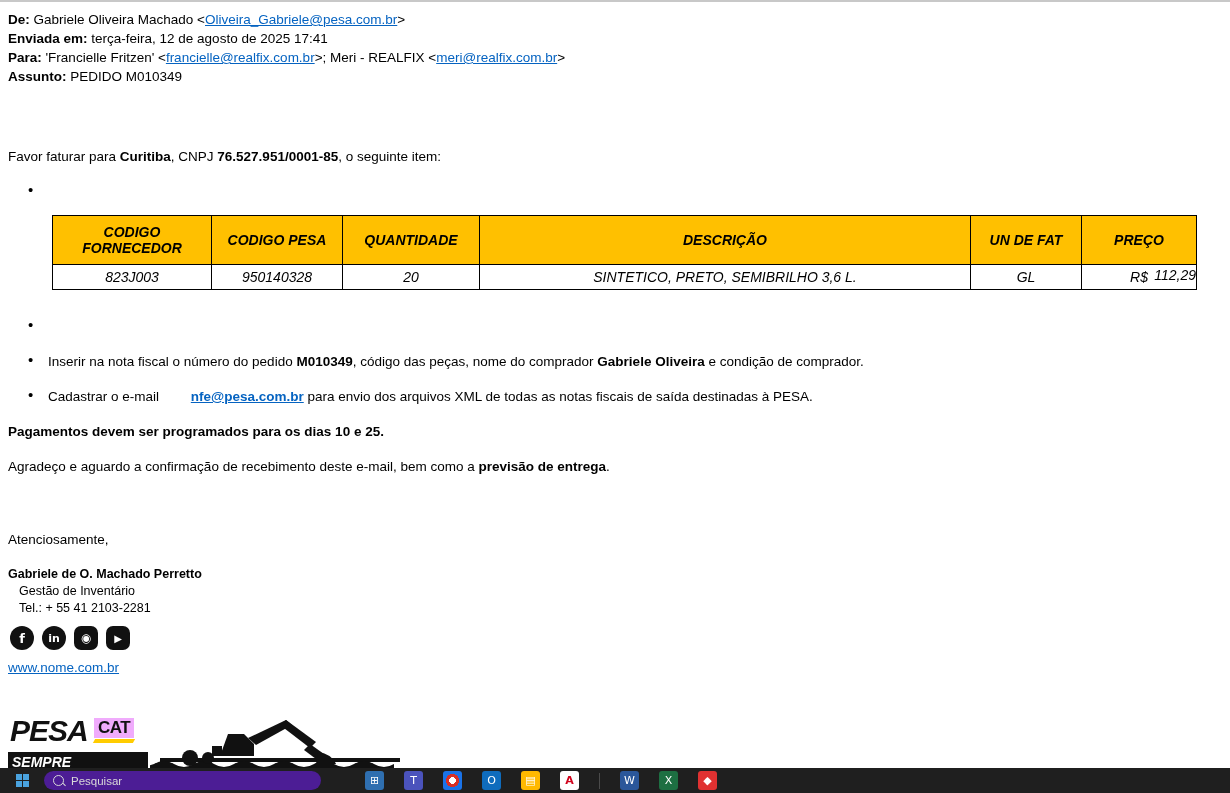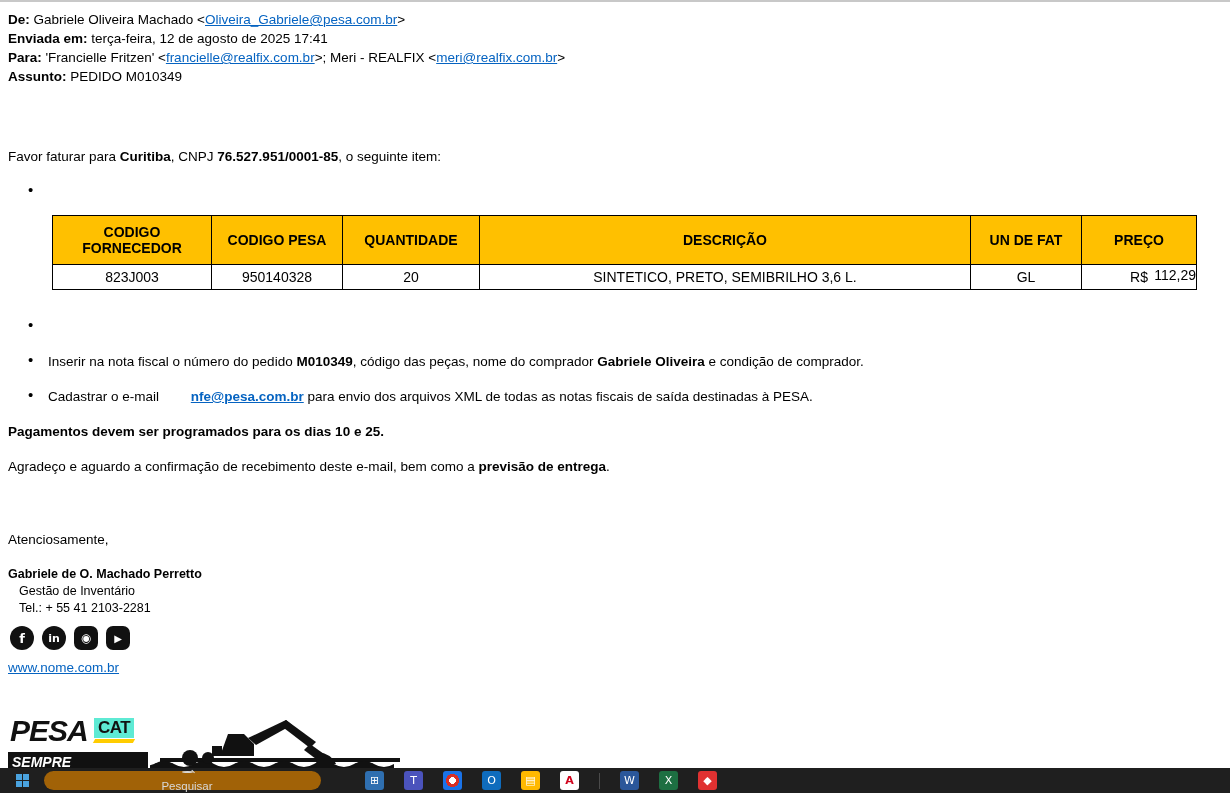--- a/index.html
+++ b/index.html
@@ -80,20 +80,21 @@
     padding-left: 52px;
     margin-top: 15px;
   }
   table.items {
     border-collapse: collapse;
     width: 1100px;
     table-layout: fixed;
   }
   table.items th, table.items td {
     border: 1px solid #000000;
+    font-style: italic;
     font-size: 14px;
     text-align: center;
     padding: 2px 3px;
   }
   table.items th {
     background: #ffc000;
     font-weight: bold;
     height: 44px;
     vertical-align: middle;
   }
@@ -190,21 +191,21 @@
     font-weight: bold;
     font-style: italic;
     letter-spacing: -1px;
     color: #111111;
     font-family: "Liberation Sans", sans-serif;
   }
   .cat-badge {
     position: absolute;
     left: 86px;
     top: 12px;
-    background: #5eead4;
+    background: #f0abfc;
     color: #111111;
     font-size: 17px;
     font-weight: bold;
     padding: 0 4px;
     letter-spacing: -0.5px;
   }
   .cat-badge::after {
     content: "";
     position: absolute;
     left: 0;
@@ -258,29 +259,28 @@
     grid-template-rows: 6px 6px;
     gap: 1px;
   }
   .win-glyph span {
     background: #4aa3df;
     display: block;
   }
   .tb-search {
     width: 268px;
     height: 19px;
-    background: #a16207;
+    background: #4c1d95;
     border-radius: 10px;
     display: flex;
     align-items: center;
     padding-left: 9px;
     color: #d8d8d8;
     font-size: 11.5px;
     gap: 7px;
-    flex-direction: column;
   }
   .mag {
     width: 9px;
     height: 9px;
     border: 1.4px solid #d8d8d8;
     border-radius: 50%;
     position: relative;
     display: inline-block;
   }
   .mag::after {

